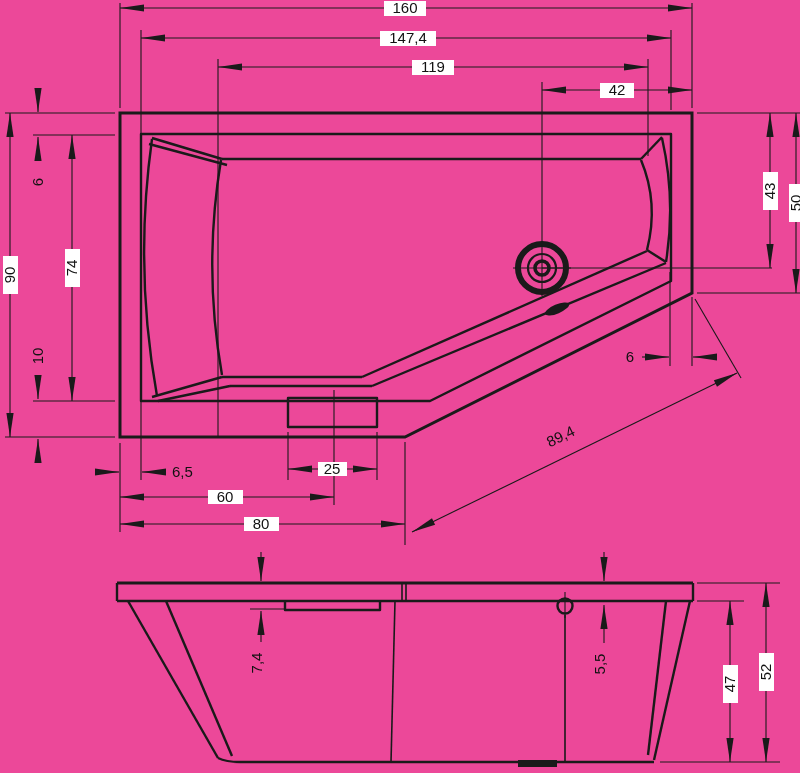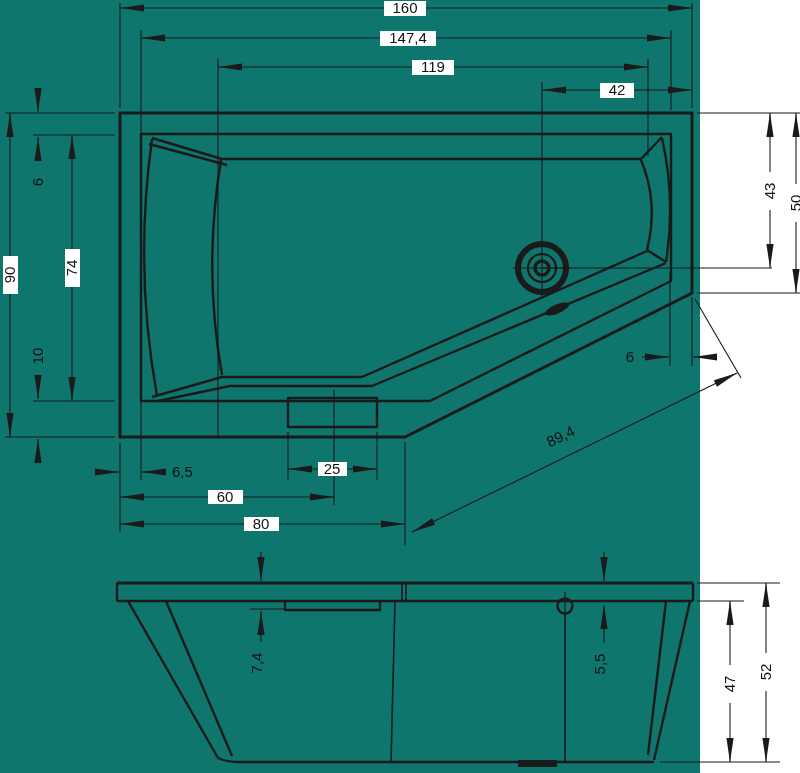--- a/index.html
+++ b/index.html
@@ -1,16 +1,16 @@
 <!DOCTYPE html>
 <html><head>
 <meta charset="utf-8">
 <style>
   html,body{margin:0;padding:0;background:#fff;}
-  .stage{width:700px;height:773px;background:#0f766e;position:relative;font-family:"Liberation Sans",sans-serif;}
+  .stage{width:800px;height:773px;background:#ec4899;position:relative;font-family:"Liberation Sans",sans-serif;}
   svg{display:block;}
   .thick{stroke:#1a1a1a;stroke-width:3;fill:none;stroke-linejoin:miter;}
   .med{stroke:#1a1a1a;stroke-width:2.4;fill:none;stroke-linejoin:round;}
   .thin{stroke:#1a1a1a;stroke-width:1.6;fill:none;}
   .dimline{stroke:#1a1a1a;stroke-width:1.1;fill:none;}
   .extline{stroke:#1a1a1a;stroke-width:1.1;fill:none;}
   .dimtext{font-family:"Liberation Sans",sans-serif;font-size:15px;fill:#111;}
   .bg{fill:#fff;}
 </style>
 </head>

